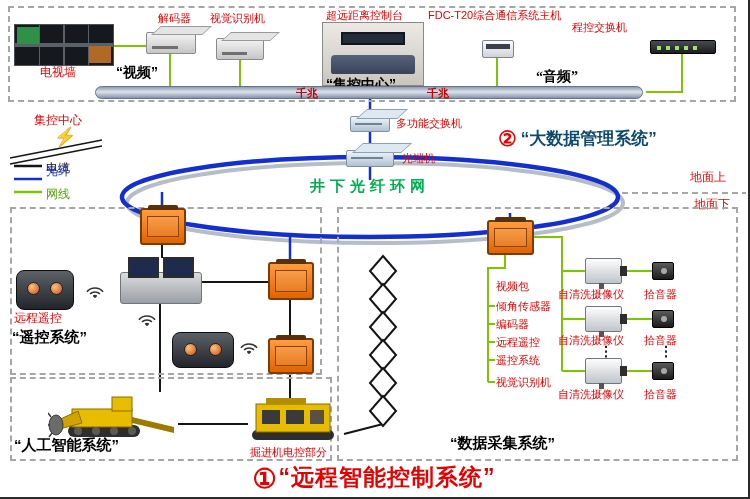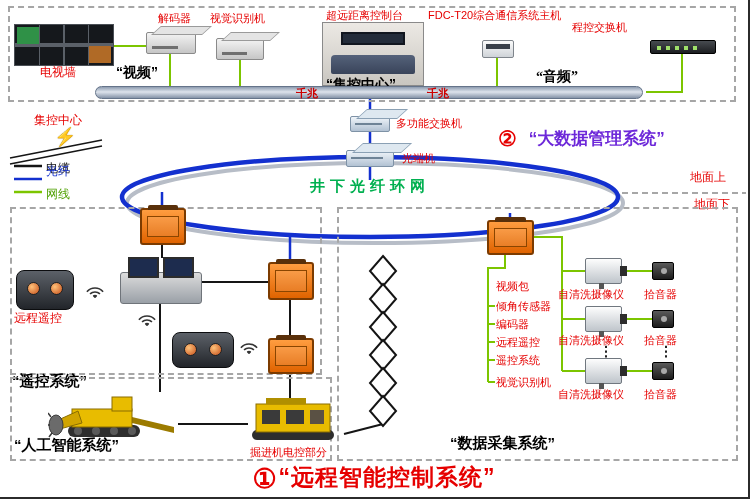--- a/index.html
+++ b/index.html
@@ -85,21 +85,21 @@
 
   
   .pick { position: absolute; background: linear-gradient(180deg,#5a5a5a,#1c1c1c); border: 1px solid #000; border-radius: 2px; }
   .pick::before { content:""; position: absolute; left: 38%; top: 30%; width: 6px; height: 6px; border-radius: 50%; background: #a9a9a9; }
 
   .wifi { position: absolute; width: 22px; height: 18px; }
   .bolt { position: absolute; font-size: 18px; line-height: 1; color: #f4b400; text-shadow: 0 0 1px #7a5a00; }
 
   .bigdata { position: absolute; left: 498px; top: 127px; white-space: nowrap; }
   .bd-num { color: #e60000; font-size: 21px; font-weight: bold; vertical-align: -2px; }
-  .bd-txt { color: #6d28d9; font-size: 17px; font-weight: bold; margin-left: 12px; }
+  .bd-txt { color: #0c4a6e; font-size: 17px; font-weight: bold; margin-left: 4px; }
 
   .footer { position: absolute; left: 0; right: 0; top: 462px; text-align: center; color: #e60000; font-weight: bold; white-space: nowrap; }
   .fnum { font-size: 27px; vertical-align: -3px; margin-right: 2px; }
   .ftxt { font-size: 23px; letter-spacing: 1px; }
 </style>
 </head>
 <body>
 
 <div class="canvas">
 
@@ -235,21 +235,21 @@
   <svg class="wifi" style="left:136px;top:308px;" viewBox="0 0 24 20">
     <path d="M3 13 a12 12 0 0 1 18 0 M6.5 15.5 a8 8 0 0 1 11 0 M10 18 a4 4 0 0 1 4 0" stroke="#333" stroke-width="1.8" fill="none"></path>
     <circle cx="12" cy="18.4" r="1.5" fill="#333"></circle>
   </svg>
   <svg class="wifi" style="left:238px;top:336px;" viewBox="0 0 24 20">
     <path d="M3 13 a12 12 0 0 1 18 0 M6.5 15.5 a8 8 0 0 1 11 0 M10 18 a4 4 0 0 1 4 0" stroke="#333" stroke-width="1.8" fill="none"></path>
     <circle cx="12" cy="18.4" r="1.5" fill="#333"></circle>
   </svg>
 
   <span class="lbl r12" style="left:14px;top:312px;">远程遥控</span>
-  <b class="blk b15" style="left:12px;top:328px;margin-top:44px;">“遥控系统”</b>
+  <b class="blk b15" style="left:12px;top:328px;">“遥控系统”</b>
 
   <div class="dashedbox" style="left:10px;top:377px;width:322px;height:84px;"></div>
 
   <svg class="abs" style="left:48px;top:383px;" width="130" height="58" viewBox="0 0 130 58">
     <rect x="20" y="42" width="72" height="12" rx="6" fill="#2e2e2e"></rect>
     <circle cx="30" cy="48" r="4" fill="#5a5a5a"></circle>
       <circle cx="48" cy="48" r="4" fill="#5a5a5a"></circle>
     <circle cx="66" cy="48" r="4" fill="#5a5a5a"></circle>
       <circle cx="84" cy="48" r="4" fill="#5a5a5a"></circle>
     <polygon points="84,34 126,44 126,50 84,40" fill="#9c7b00"></polygon>

